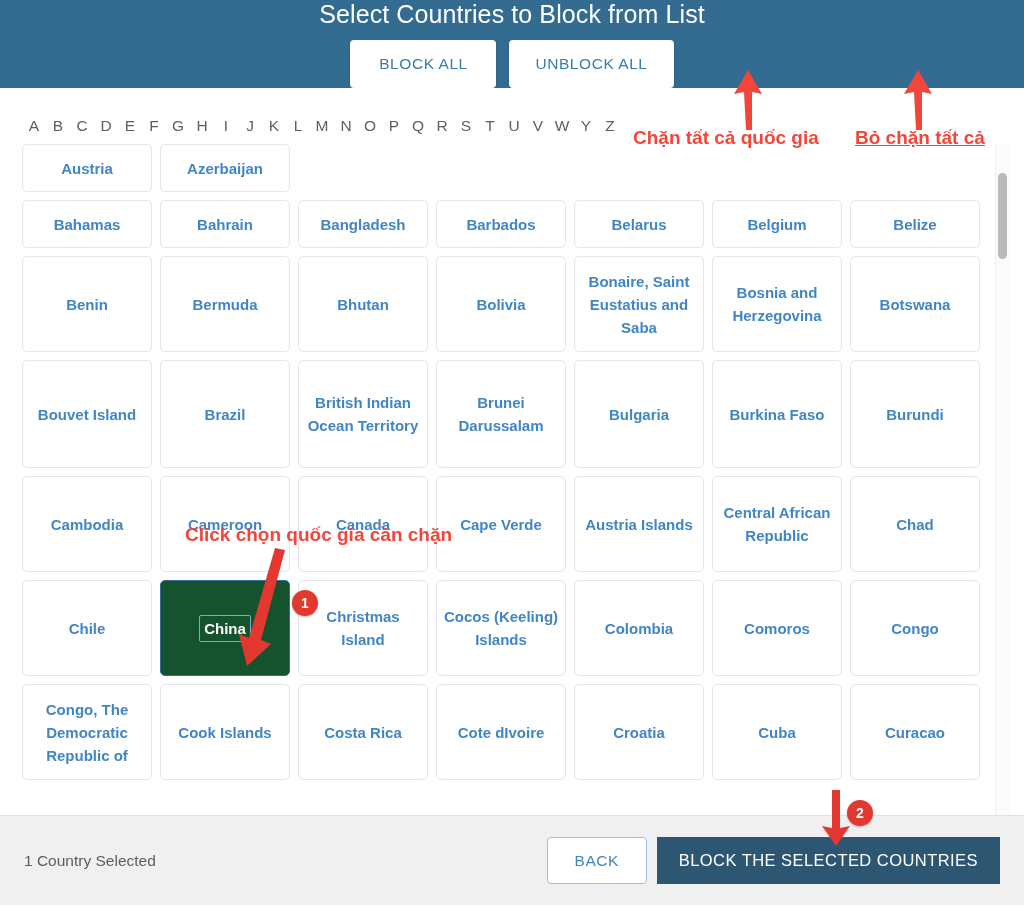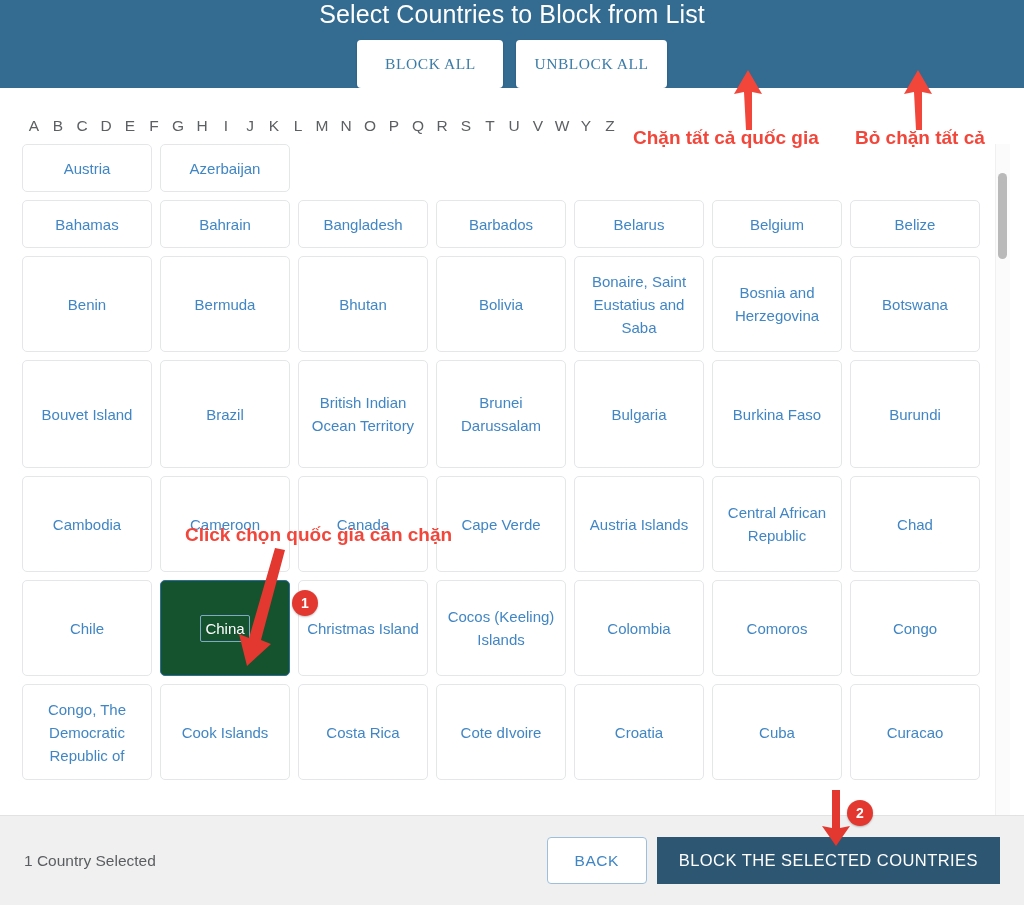--- a/index.html
+++ b/index.html
@@ -47,24 +47,24 @@
     flex: 0 0 auto;
   }
   .hbtn {
     background: #ffffff;
     color: #3a7ca8;
     border: none;
     border-radius: 4px;
     height: 48px;
     min-width: 146px;
     font-size: 15.5px;
-    font-family: Liberation Serif, serif;
+    font-family: Liberation Sans, sans-serif;
     letter-spacing: 0.55px;
     cursor: pointer;
-    padding: 0 18px;
+    padding: 0 26px;
     box-shadow: 0 1px 2px rgba(0,0,0,0.18);
   }
 
   
   .list-panel {
     position: absolute;
     left: 0;
     top: 88px;
     width: 1024px;
     height: 727px;
@@ -94,20 +94,21 @@
     top: 56px;
     width: 1005px;
     height: 671px;
     overflow: hidden;
   }
   .grid {
     position: relative;
     padding: 0 22px;
     box-sizing: border-box;
     width: 1005px;
+    font-weight: bold;
   }
   .grid-row {
     display: flex;
     gap: 8px;
     margin-bottom: 8px;
   }
   .cell {
     width: 130px;
     flex: 0 0 130px;
     box-sizing: border-box;
@@ -451,21 +452,21 @@
 
     <svg class="anno-arrow" style="left:720px; top:68px;" width="56" height="62" viewBox="0 0 56 62">
       <path d="M26 62 L24 24 L14 26 L28 2 L42 26 L32 24 L32 62 Z" fill="#f2463a"></path>
     </svg>
 
     <svg class="anno-arrow" style="left:890px; top:68px;" width="56" height="62" viewBox="0 0 56 62">
       <path d="M26 62 L24 24 L14 26 L28 2 L42 26 L32 24 L32 62 Z" fill="#f2463a"></path>
     </svg>
 
     <div class="anno-text" style="left:633px; top:127px;">Chặn tất cả quốc gia</div>
-    <div class="anno-text" style="left:855px; top:127px;">Bỏ chặn tất cả</div>
+    <div class="anno-text" style="left:855px; top:127px;text-decoration:underline;">Bỏ chặn tất cả</div>
 
     <div class="anno-text" style="left:185px; top:524px;">Click chọn quốc gia cần chặn</div>
 
     <svg class="anno-arrow" style="left:215px; top:548px;" width="80" height="120" viewBox="0 0 80 120">
       <path d="M70 2 L46 92 L56 96 L32 118 L24 86 L34 90 L60 0 Z" fill="#e2382f"></path>
     </svg>
 
     <div class="anno-badge" style="left:292px; top:590px;">1</div>
 
     <svg class="anno-arrow" style="left:810px; top:790px;" width="48" height="58" viewBox="0 0 48 58">

